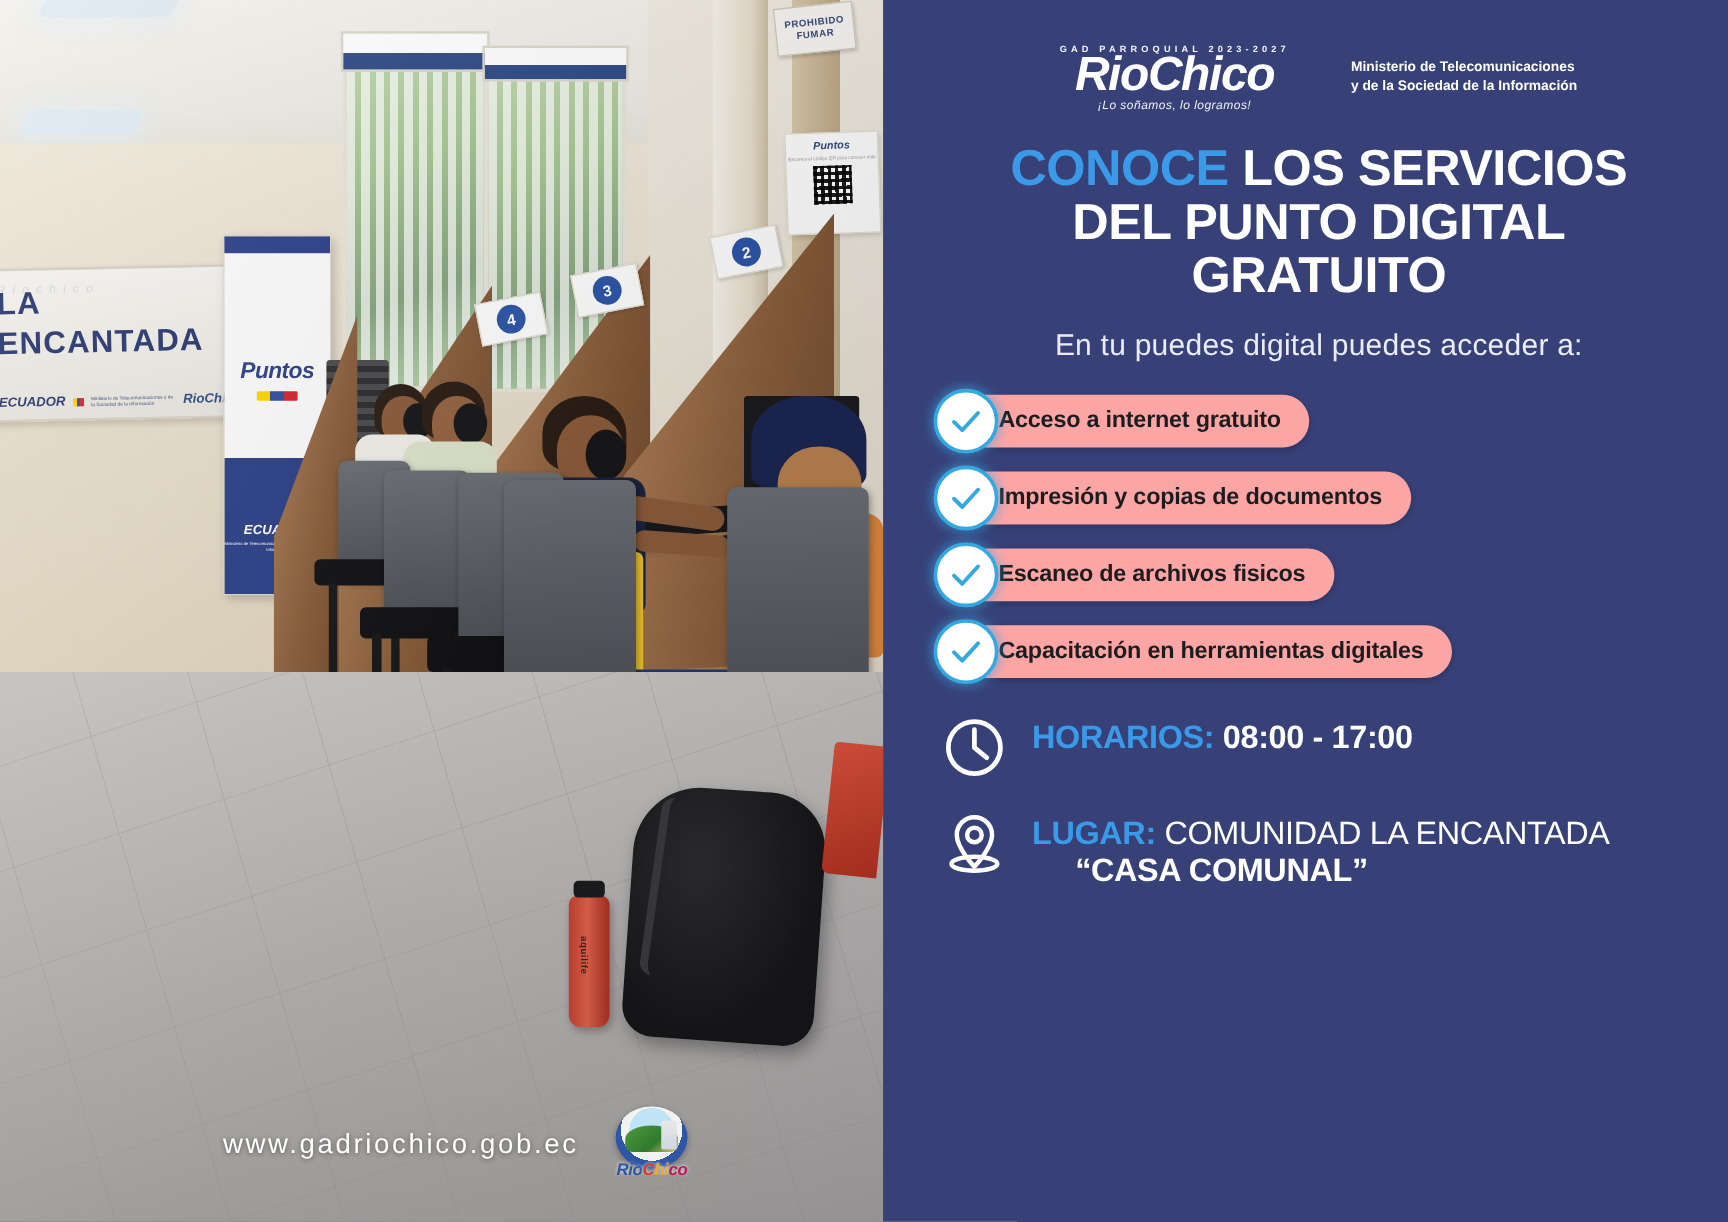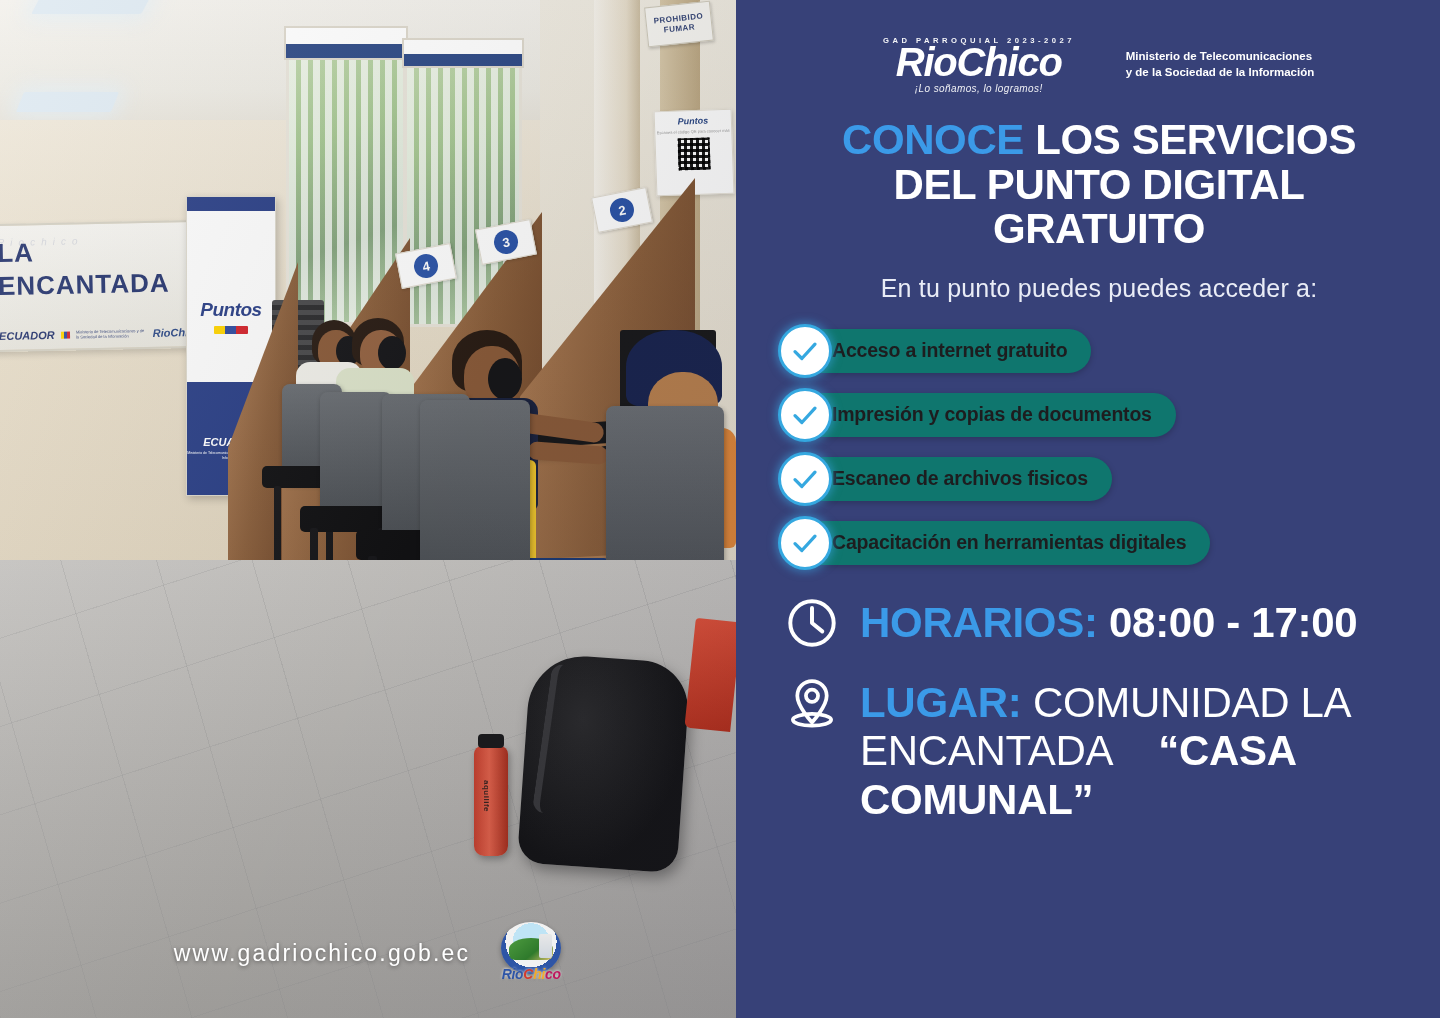--- a/index.html
+++ b/index.html
@@ -212,21 +212,21 @@
     position:absolute; left:272px; top:300px; width:52px; height:128px;
     background:repeating-linear-gradient(180deg,#4a4a4c 0 5px,#2c2c2e 5px 10px);
     border-radius:3px;
   }
   .photo-shade {
     position:absolute; inset:0; pointer-events:none;
     background:linear-gradient(115deg,rgba(255,255,255,.10),rgba(0,0,0,.06) 55%,rgba(30,30,50,.14));
   }
   
   .photo-foot {
-    position:absolute; left:4px; bottom:34px; width:736px;
+    position:absolute; left:16px; bottom:34px; width:736px;
     display:flex; align-items:center; justify-content:center; gap:22px;
   }
   .site-url {
     color:#ffffff; font-size:23px; letter-spacing:2.2px; font-weight:300;
     text-shadow:0 1px 4px rgba(0,0,0,.45);
   }
   .rio-badge {
     position:relative; width:78px; height:62px;
   }
   .rio-badge .rb-circle {
@@ -289,38 +289,38 @@
   }
   .headline .hl-accent { color:#3b9ae8; }
   .subhead {
     text-align:center; color:#e9ecf6; margin-top:22px;
     font-size:25px; font-weight:300; letter-spacing:.2px;
   }
 
   .pills { margin-top:26px; display:flex; flex-direction:column; gap:20px; }
   .pill {
     display:inline-flex; align-items:center; align-self:flex-start;
-    background:#0f766e; border-radius:40px; height:44px;
+    background:#fca5a5; border-radius:40px; height:44px;
     padding:0 24px 0 48px; position:relative;
     box-shadow:0 2px 6px rgba(0,0,0,.22);
   }
   .pill-label { color:#1d1d1f; font-size:19.5px; font-weight:700; letter-spacing:-.2px; white-space:nowrap; }
   .check {
     position:absolute; left:-6px; top:-5px; width:54px; height:54px; border-radius:50%;
     background:#fff; border:3px solid #35a8e0;
     display:flex; align-items:center; justify-content:center;
     box-shadow:0 0 9px 2px rgba(60,165,230,.55);
   }
   .check svg { width:30px; height:30px; }
 
   .info { margin-top:30px; display:flex; flex-direction:column; gap:24px; }
   .info-row { display:flex; align-items:flex-start; gap:20px; }
   .info-ic { flex:0 0 auto; width:56px; height:56px; }
   .info-ic svg { width:56px; height:56px; }
-  .info-txt { color:#fff; font-size:42px; font-weight:800; line-height:1.16; letter-spacing:-.3px; padding-top:4px; }
+  .info-txt { color:#fff; font-size:27px; font-weight:800; line-height:1.16; letter-spacing:-.3px; padding-top:4px; }
   .info-key { color:#3b9ae8; }
   .place-txt { font-weight:400; }
   .place-strong { font-weight:800;margin-left:36px; }
 </style>
 </head>
 <body>
 
 <div id="poster">
 
   <div class="photo">
@@ -493,21 +493,21 @@
       </div>
     </div>
 
     <h1 class="headline">
       <span class="hl-accent">CONOCE</span>
       <span>LOS SERVICIOS</span><br>
       <span>DEL PUNTO DIGITAL</span><br>
       <span>GRATUITO</span>
     </h1>
 
-    <p class="subhead">En tu punto puedes puedes acceder a:</p>
+    <p class="subhead">En tu puedes digital puedes acceder a:</p>
 
     <div class="pills">
 
       <div class="pill">
         <span class="check">
           <svg viewBox="0 0 24 24" fill="none" stroke="#35a8e0" stroke-width="2.6" stroke-linecap="round" stroke-linejoin="round">
               <polyline points="4,12.5 9.5,18 20,6.5"></polyline>
             </svg>
         </span>
         <span class="pill-label">Acceso a internet gratuito</span>

